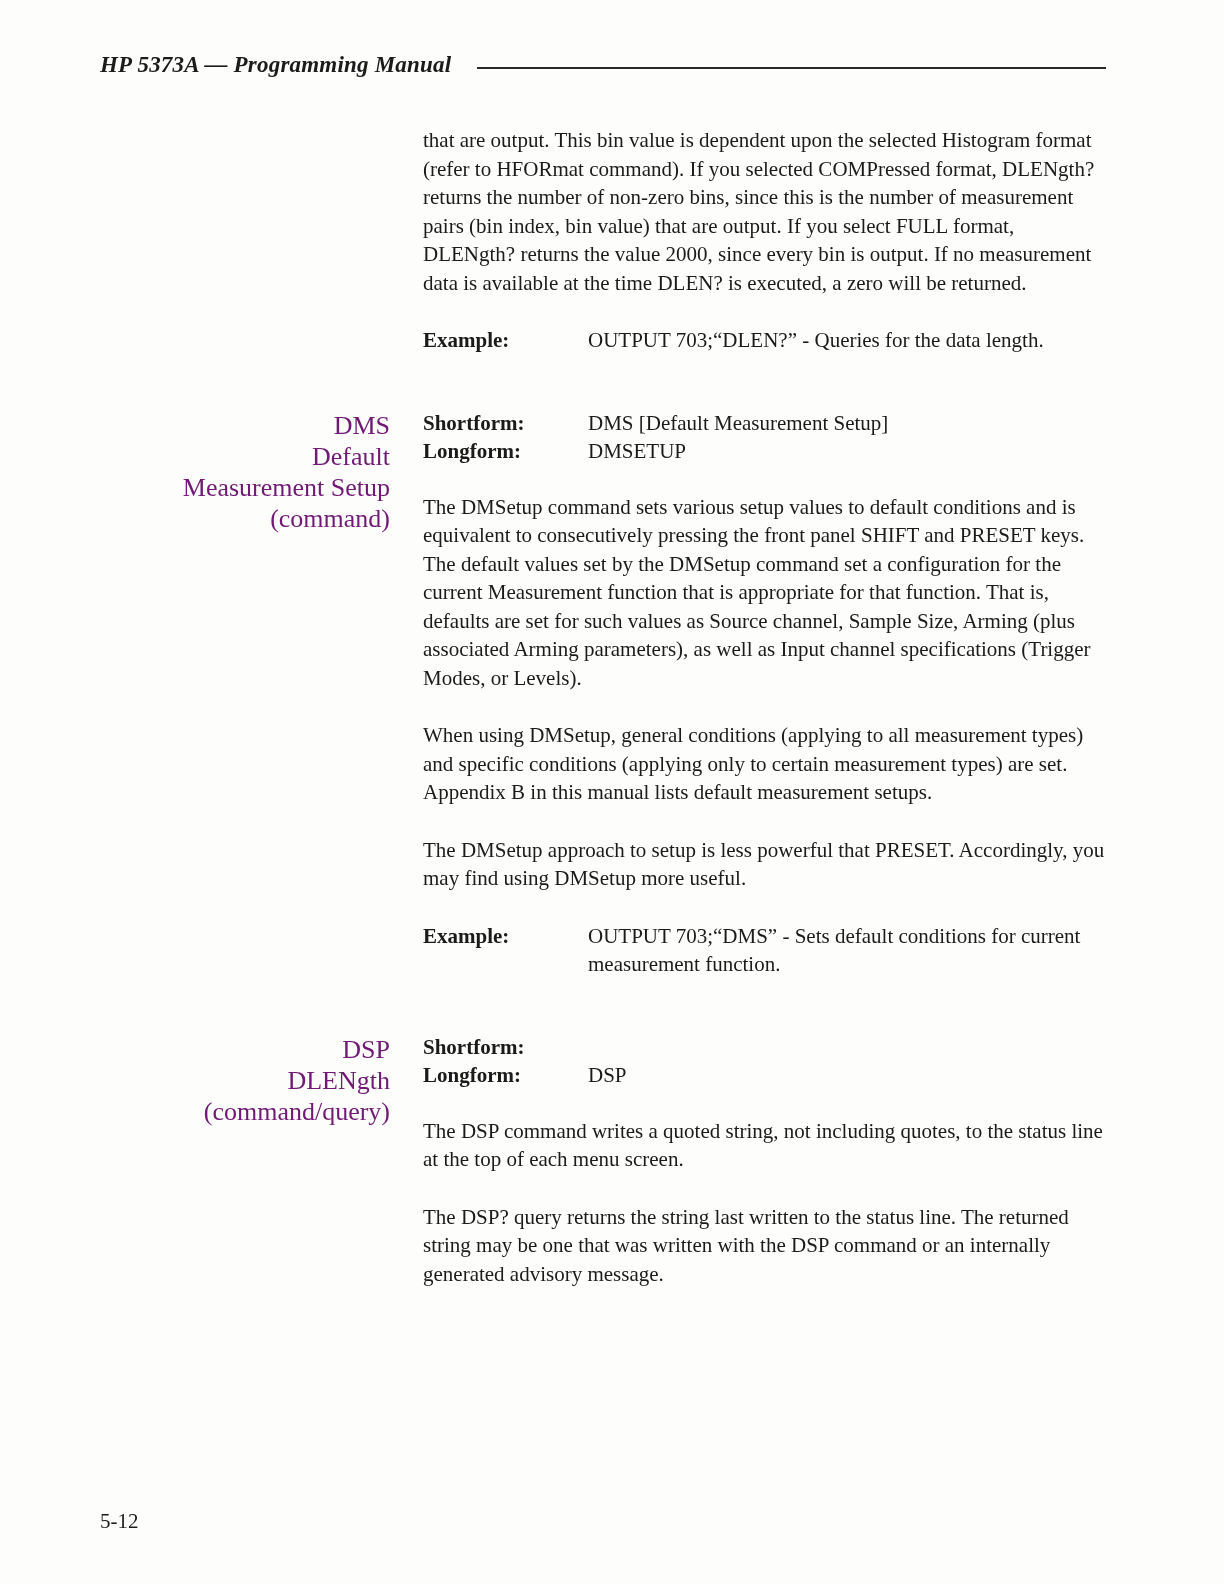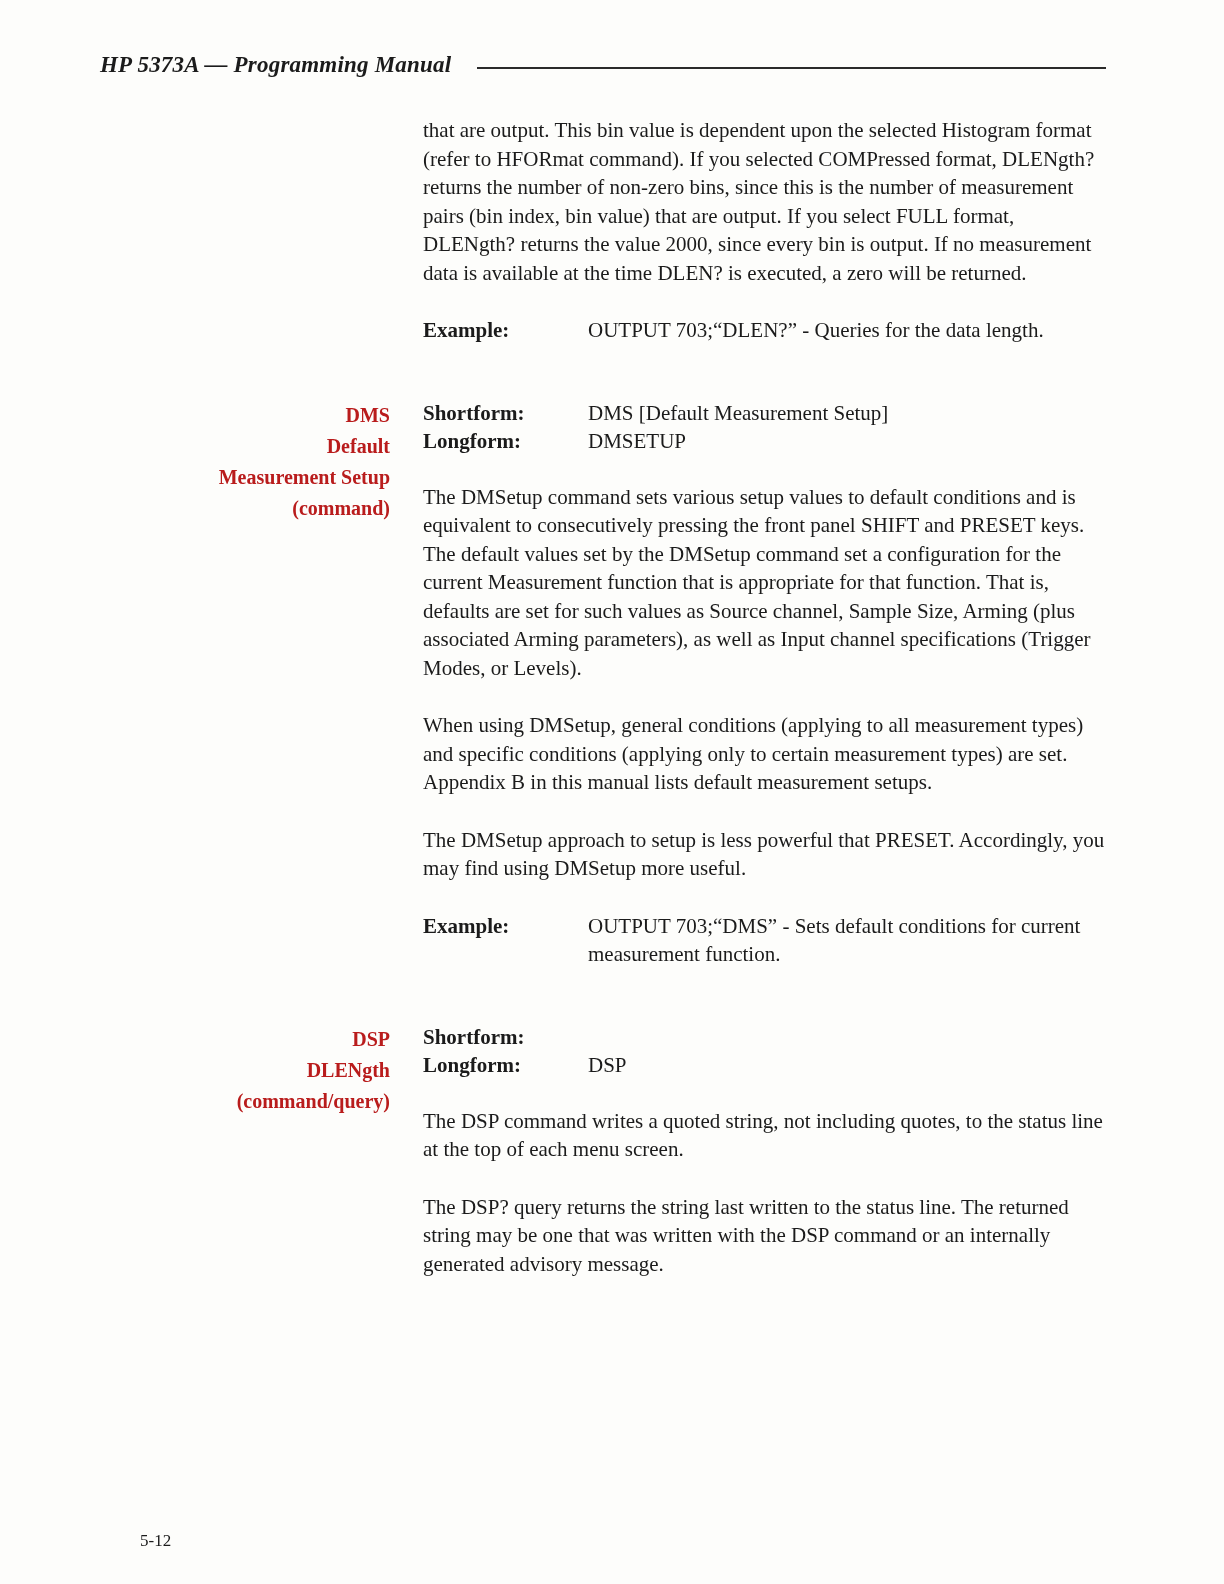--- a/index.html
+++ b/index.html
@@ -14,21 +14,21 @@
     color: #1b1b1b;
     overflow: hidden;
     padding: 52px 118px 0 100px;
   }
 
   
   .page-header {
     display: flex;
     align-items: center;
     gap: 26px;
-    margin-bottom: 38px;
+    margin-bottom: 48px;
   }
   .header-title {
     font-style: italic;
     font-weight: bold;
     font-size: 23px;
     letter-spacing: 0.2px;
     white-space: nowrap;
   }
   .header-rule {
     flex: 1;
@@ -39,24 +39,24 @@
 
   
   .row {
     display: grid;
     grid-template-columns: 290px 1fr;
     column-gap: 33px;
     margin-bottom: 54px;
   }
   .side { text-align: right; }
   .side-heading {
-    font-weight: bold;
-    font-size: 20px;
+    font-weight: normal;
+    font-size: 26px;
     line-height: 31px;
-    color: #b91c1c;
+    color: #701a75;
     padding-top: 1px;
   }
   .main {
     font-size: 21px;
     line-height: 28.5px;
   }
   .main p { margin: 0 0 29px 0; }
   .main p:last-child { margin-bottom: 8px; }
 
   
@@ -72,24 +72,23 @@
     display: grid;
     grid-template-columns: 165px 1fr;
     margin-top: 20px;
   }
   .example .deflabel { font-weight: bold; }
 
   
   .page-footer {
     position: absolute;
     left: 100px;
-    bottom: 33px;
-    font-size: 17px;
+    bottom: 50px;
+    font-size: 21px;
     color: #1b1b1b;
-    margin-left: 40px;
   }
 </style>
 </head>
 <body>
 
 <div class="page">
 
   <header class="page-header">
     <span class="header-title">HP 5373A — Programming Manual</span>
     <span class="header-rule"></span>

